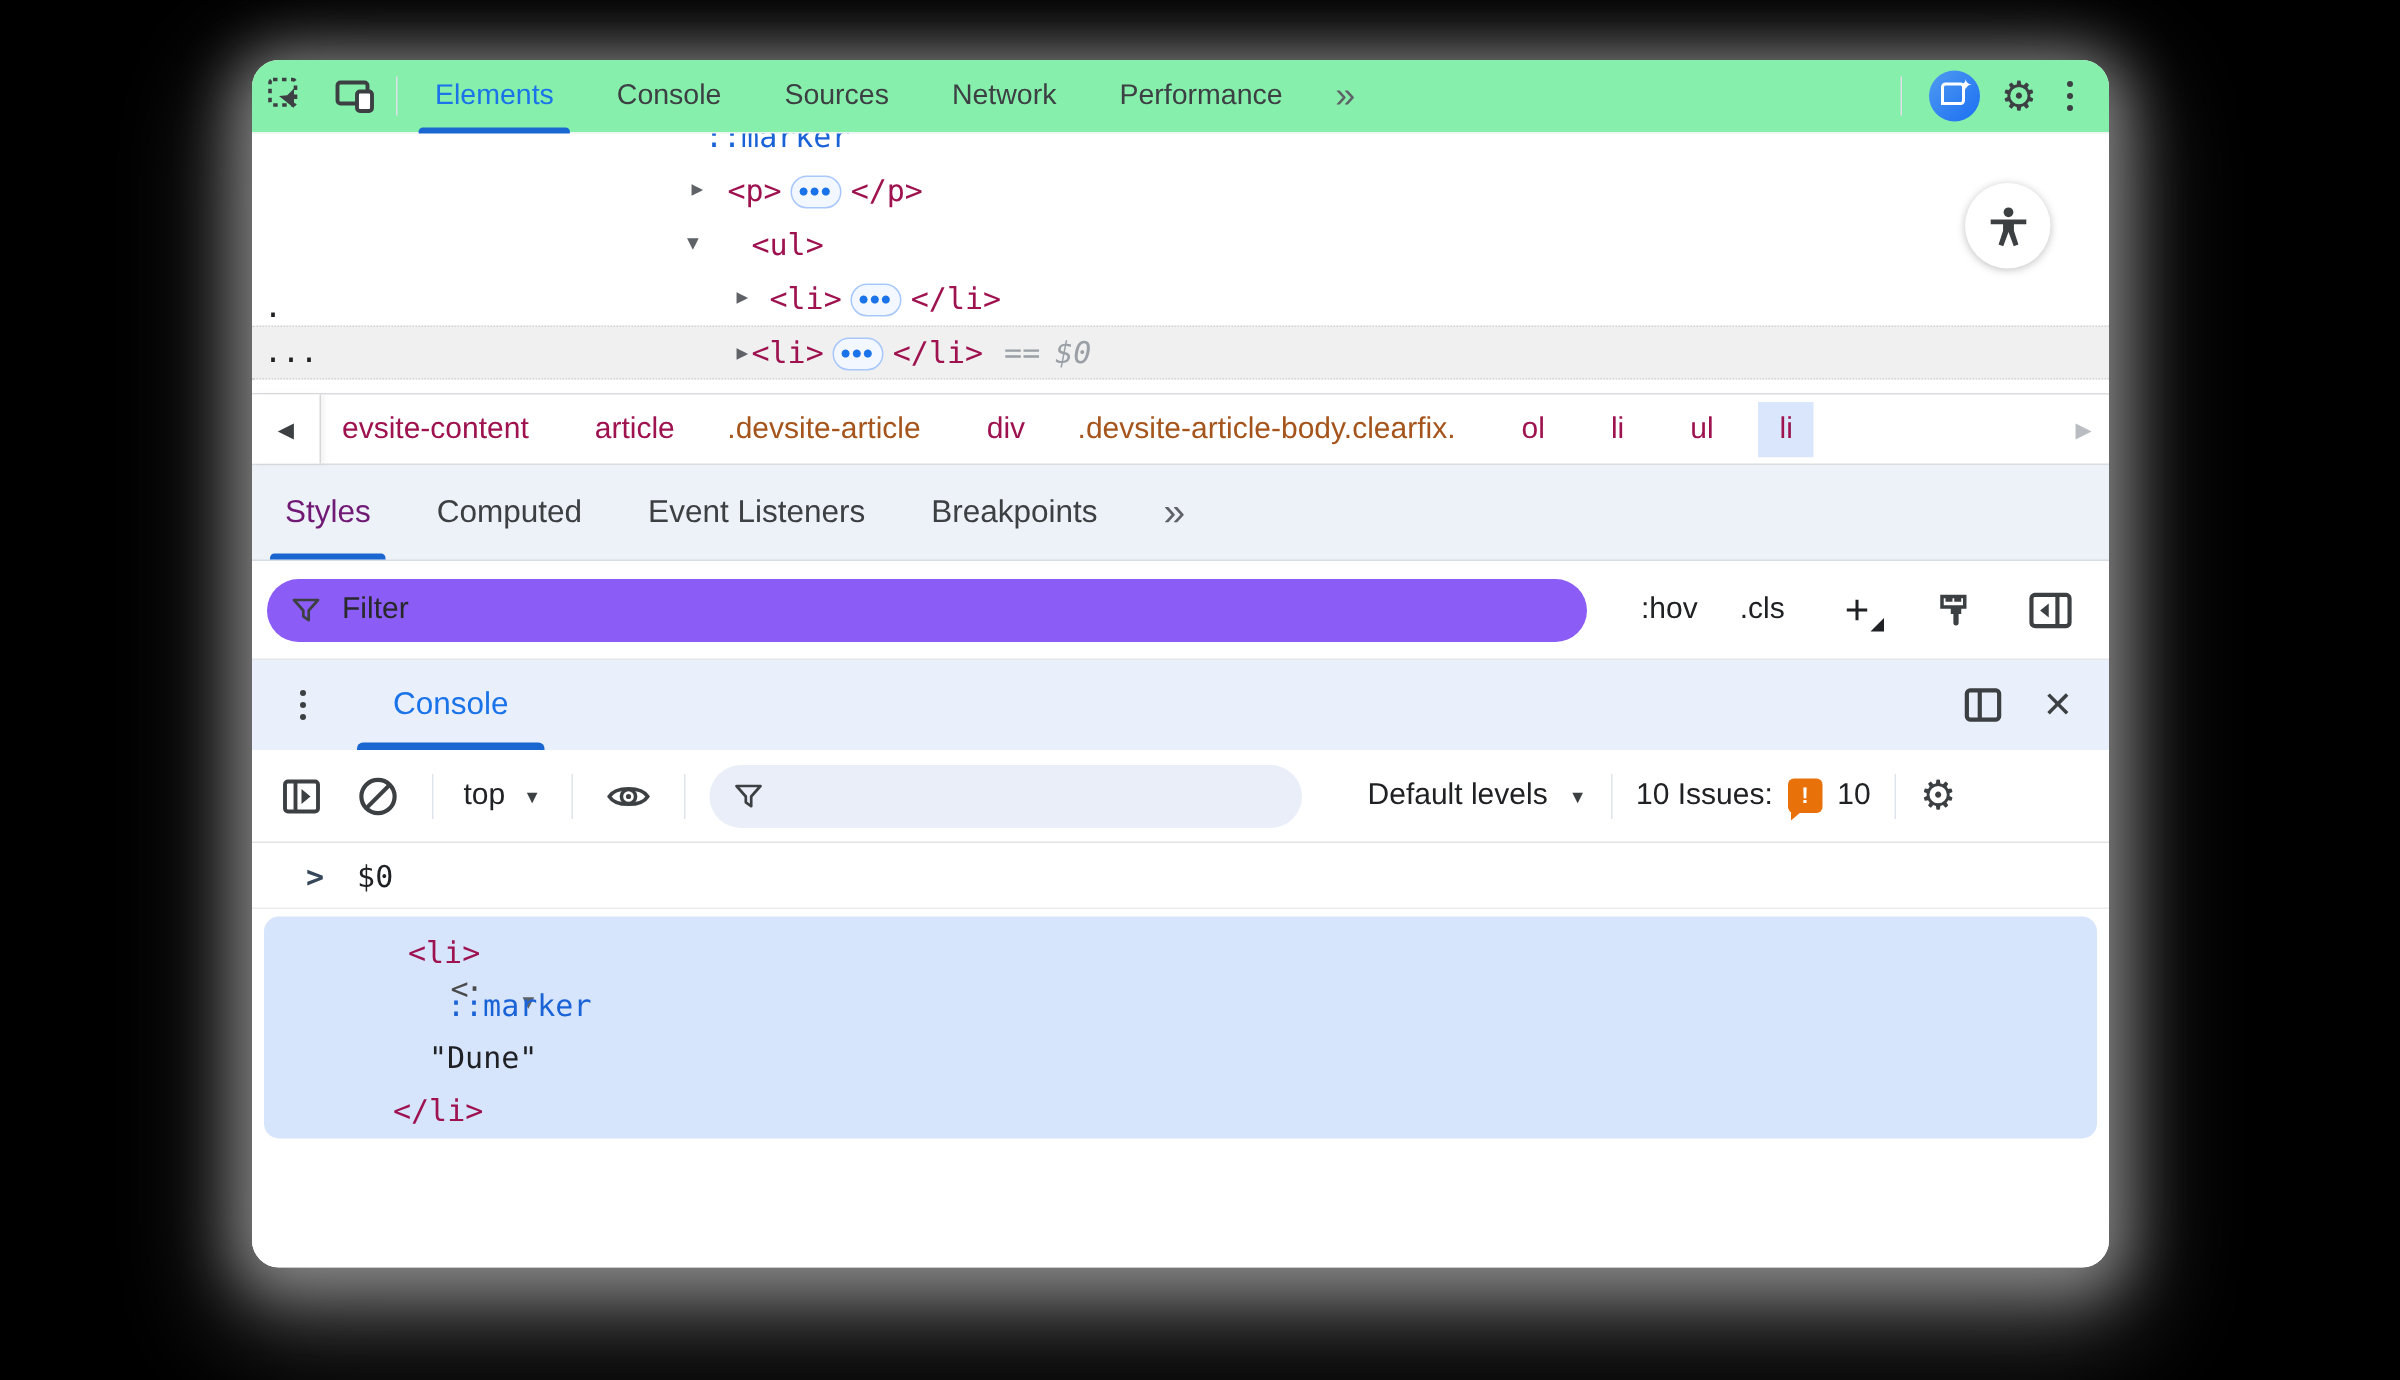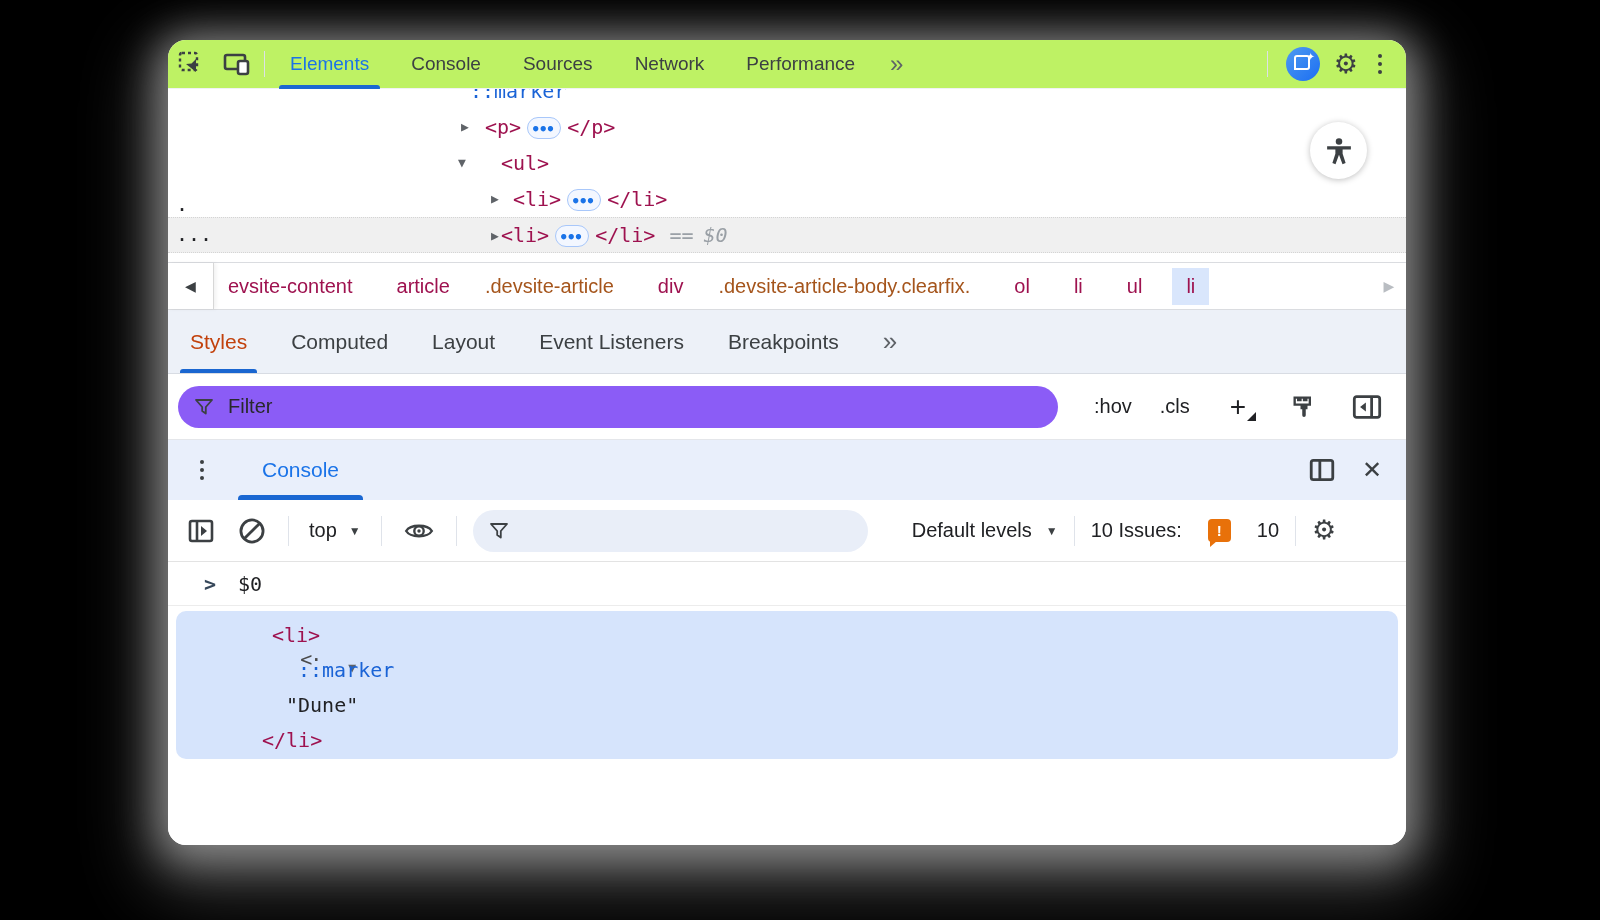--- a/index.html
+++ b/index.html
@@ -16,21 +16,21 @@
   
   .titlebar{ height:46px; background:#fff; display:flex; align-items:center; flex:0 0 auto; }
   .lights{ display:flex; gap:10px; padding-left:14px; }
   .light{ width:21px; height:21px; border-radius:50%; }
   .light.red{ background:#fe5f57; }
   .light.yellow{ background:#febc2e; }
   .light.green{ background:#27c840; }
   .win-title{ margin-left:32px; font-size:17px; font-weight:bold; color:#3c4043; letter-spacing:.2px; }
 
   
-  .tabbar{ height:49px; background:#bef264; border-bottom:1px solid #f0f2f5;
+  .tabbar{ height:49px; background:#86efac; border-bottom:1px solid #f0f2f5;
     display:flex; align-items:center; flex:0 0 auto; position:relative; }
   .tool-ic{ width:46px; height:36px; display:flex; align-items:center; justify-content:center; }
   .vdiv{ width:1px; height:26px; background:#dde1e6; margin:0 4px; }
   .tab{ position:relative; height:100%; display:flex; align-items:center;
     padding:0 21px; font-size:19px; color:#3c4043; cursor:default; }
   .tab.active{ color:#1a73e8; }
   .tab.active .underline{ position:absolute; left:10px; right:10px; bottom:-3px;
     height:6px; border-radius:4px; background:#1a67d2; }
   .tab-more{ font-size:24px; color:#5f6368; padding:0 14px; }
   .tabbar-right{ margin-left:auto; display:flex; align-items:center; gap:14px; padding-right:18px; }
@@ -75,21 +75,21 @@
   .crumb{ padding:7px 14px; white-space:nowrap; color:#9e124f; }
   .crumb .cls{ color:#a5551c;margin-left:35px; }
   .crumb.selected{ background:#d9e6fc; }
   .crumb-right{ width:34px; display:flex; justify-content:center; }
   .crumb-right .tri{ font-size:14px; color:#b9bdc2; }
 
   
   .stylestabs{ height:64px; background:#edf1f8; border-bottom:1px solid #d8dce3;
     display:flex; align-items:center; flex:0 0 auto; font-size:21px; color:#3c4043; }
   .stab{ position:relative; height:100%; display:flex; align-items:center; padding:0 22px; }
-  .stab.active{ color:#c2410c; }
+  .stab.active{ color:#701a75; }
   .stab.active .underline{ position:absolute; left:12px; right:12px; bottom:0;
     height:4px; border-radius:3px 3px 0 0; background:#1a66d0; }
   .stab-more{ margin-left:22px; font-size:26px; color:#5f6368; }
 
   
   .filterrow{ height:66px; background:#fff; border-bottom:1px solid #e4e6ea;
     display:flex; align-items:center; flex:0 0 auto; position:relative; }
   .filter-pill{ margin-left:10px; width:880px; height:42px; border-radius:21px;
     background:#8b5cf6; display:flex; align-items:center; padding:0 16px;
     color:#28292b; font-size:20px; gap:14px; }
@@ -112,21 +112,21 @@
   
   .consoletoolbar{ height:62px; background:#fff; border-bottom:1px solid #e3e3e3;
     display:flex; align-items:center; flex:0 0 auto; font-size:20px; color:#202124; }
   .ct-ic{ display:flex; align-items:center; justify-content:center; padding:0 12px; }
   .ct-div{ width:1px; height:30px; background:#dfe3ea; margin:0 10px; }
   .ctx-sel{ display:flex; align-items:center; gap:12px; padding:0 10px; }
   .dd-arrow{ font-size:12px; color:#3c4043; }
   .console-pill{ width:395px; height:42px; border-radius:21px; background:#e9eef8;
     display:flex; align-items:center; padding:0 16px; margin-left:6px; }
   .levels{ margin-left:44px; display:flex; align-items:center; gap:14px; }
-  .issues{ display:flex; align-items:flex-start; gap:26px; }
+  .issues{ display:flex; align-items:flex-start; gap:10px; }
   .issue-badge{ width:23px; height:23px; background:#e8710a; border-radius:4px;
     color:#fff; font-weight:bold; font-size:15px; display:flex; align-items:center;
     justify-content:center; position:relative; }
   .issue-badge::after{ content:""; position:absolute; left:2px; bottom:-5px;
     border-top:6px solid #e8710a; border-right:7px solid transparent; }
 
   
   .consolecontent{ flex:1; background:#fff; font-family:"DejaVu Sans Mono", monospace;
     font-size:20px; overflow:hidden; }
   .cmd-row{ height:44px; border-bottom:1px solid #ececec; display:flex; align-items:center; }
@@ -251,23 +251,20 @@
 
   <div class="stylestabs">
     <div class="stab active">
       <span>Styles</span>
       <span class="underline"></span>
     </div>
     <div class="stab">
         <span>Computed</span>
       </div>
     <div class="stab">
-        <span>Layout</span>
-      </div>
-    <div class="stab">
         <span>Event Listeners</span>
       </div>
     <div class="stab">
         <span>Breakpoints</span>
       </div>
     <span class="stab-more">»</span>
   </div>
 
   <div class="filterrow">
     <div class="filter-pill">

